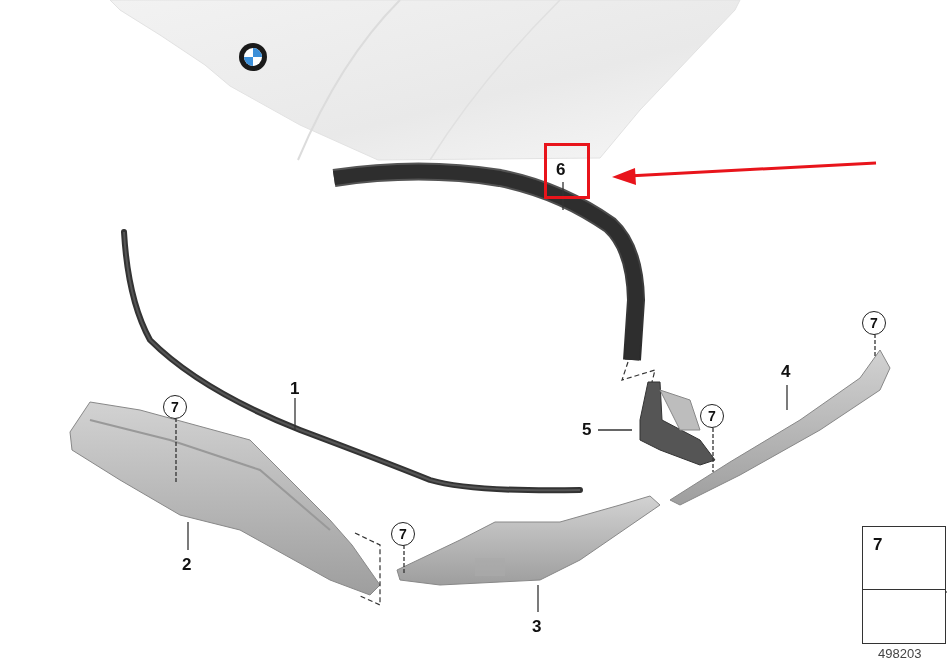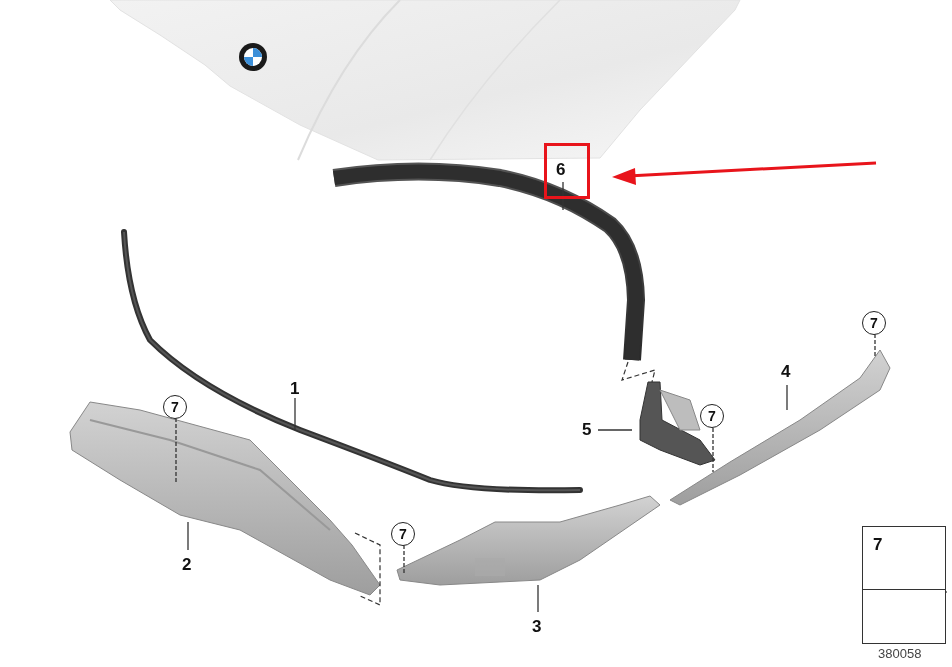--- a/index.html
+++ b/index.html
@@ -120,13 +120,13 @@
 
 <div class="circ" style="left:163px;top:395px">7</div>
 <div class="circ" style="left:391px;top:522px">7</div>
 <div class="circ" style="left:700px;top:404px">7</div>
 <div class="circ" style="left:862px;top:311px">7</div>
 
 <div class="legend">
   <div class="legend-num">7</div>
   <div class="legend-div"></div>
 </div>
-<div class="diagram-id">380058</div>
+<div class="diagram-id">498203</div>
 
 </body></html>

